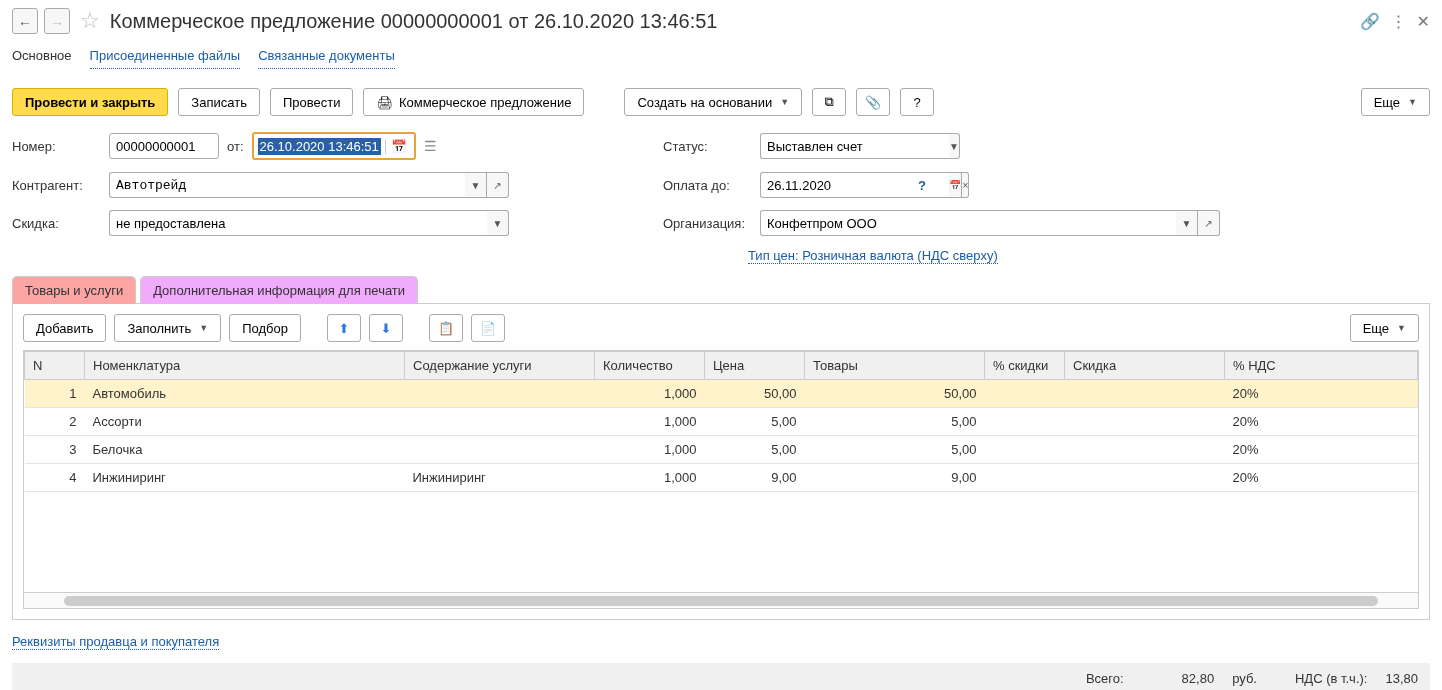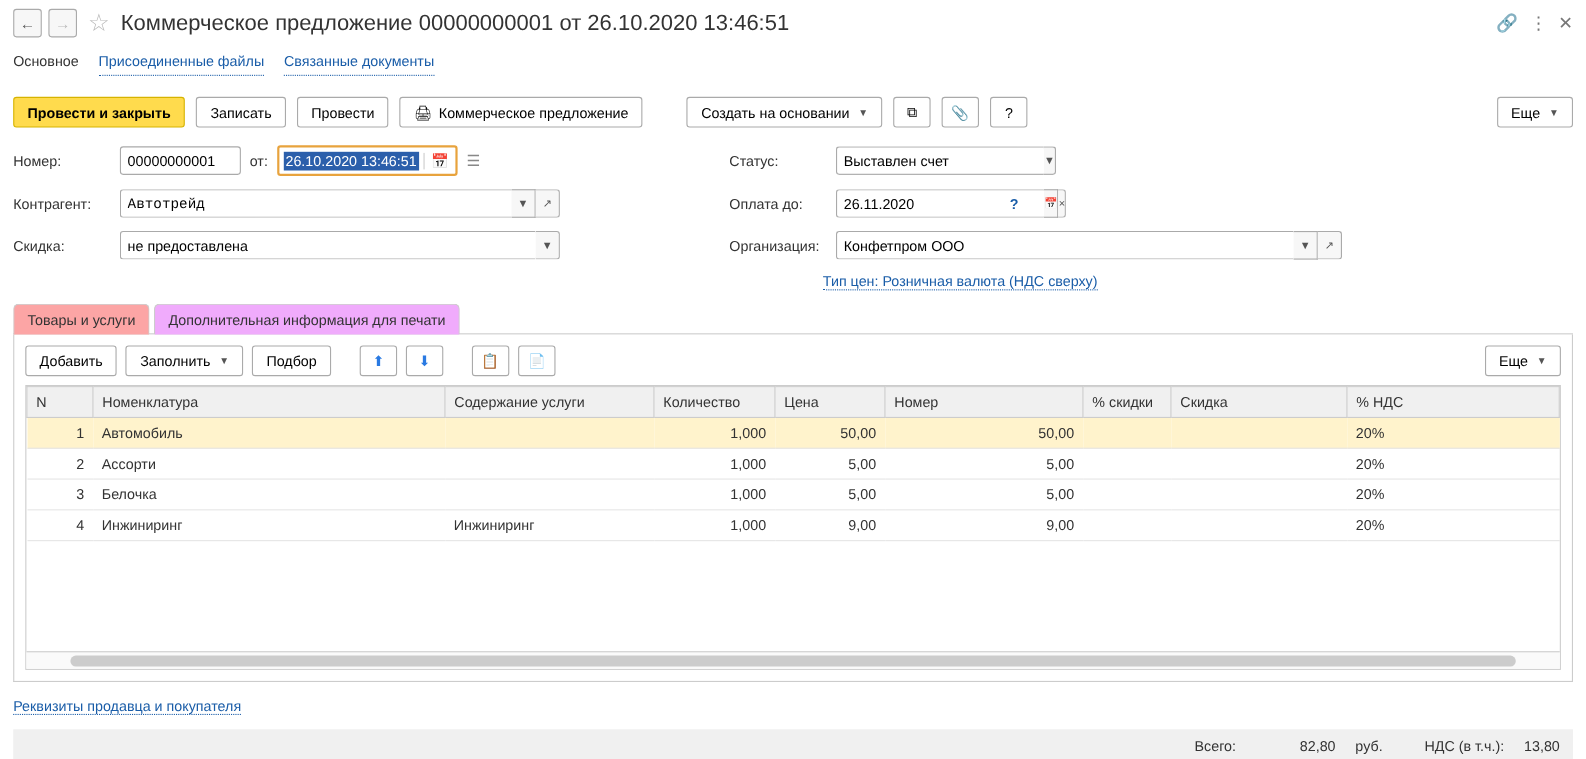--- a/index.html
+++ b/index.html
@@ -197,21 +197,21 @@
 
   <div class="table-wrap">
     <table>
       <thead>
         <tr>
           <th style="width:60px">N</th>
           <th style="width:320px">Номенклатура</th>
           <th style="width:190px">Содержание услуги</th>
           <th style="width:110px">Количество</th>
           <th style="width:100px">Цена</th>
-          <th style="width:180px">Номер</th>
+          <th style="width:180px">Товары</th>
           <th style="width:80px">% скидки</th>
           <th style="width:160px">Скидка</th>
           <th>% НДС</th>
         </tr>
       </thead>
       <tbody id="table-body">
           <tr class="selected">
             <td class="num">1</td>
             <td>Автомобиль</td>
             <td></td>

